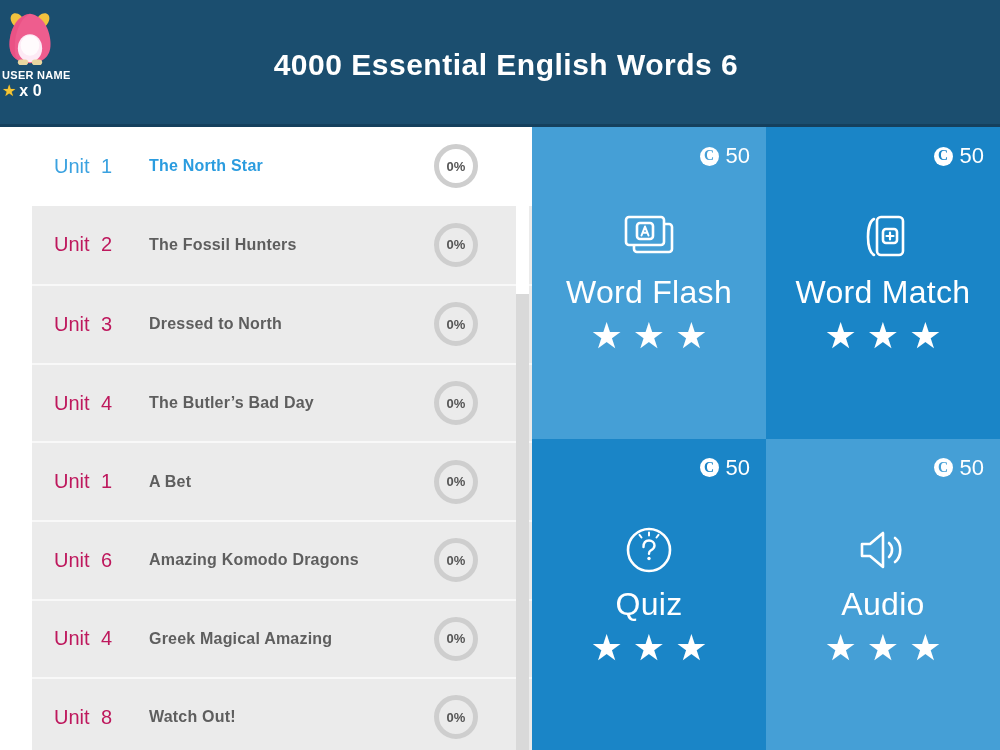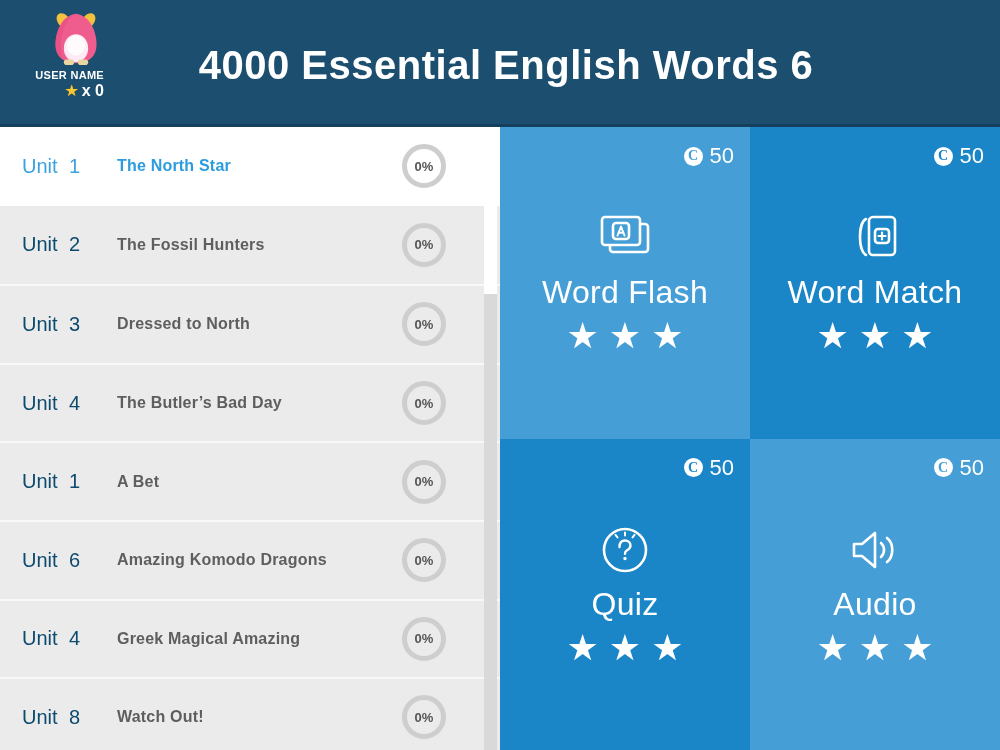--- a/index.html
+++ b/index.html
@@ -7,47 +7,47 @@
               font-family:"Liberation Sans", sans-serif; }
   .app { width:1000px; height:750px; display:flex; flex-direction:column; }
 
   
   .header {
     height:127px; background:#1b4e6f; border-bottom:3px solid #15405d;
     position:relative; display:flex; align-items:center; justify-content:center;
     flex:none;
   }
   .page-title {
-    color:#ffffff; font-size:40px; font-weight:700; letter-spacing:0.5px;
+    color:#ffffff; font-size:30px; font-weight:700; letter-spacing:0.5px;
     margin-top:6px;
     margin-left:12px;
   }
   .user-box {
-    position:absolute; left:14px; top:8px; width:90px;
-    display:flex; flex-direction:column; align-items:flex-end; cursor:pointer;
+    position:absolute; left:2px; top:8px; width:90px;
+    display:flex; flex-direction:column; align-items:flex-start; cursor:pointer;
   }
   .avatar { width:56px; height:58px; }
   .user-name { color:#ffffff; font-size:11px; font-weight:700; margin-top:3px; letter-spacing:0.3px; }
   .star-row { display:flex; align-items:center; margin-top:1px; }
   .hdr-star { color:#f5c636; font-size:16px; line-height:14px; margin-right:3px;
               text-shadow:0 0 1px #b8860b; }
   .star-count { color:#ffffff; font-size:16px; font-weight:700; }
 
   
-  .content { flex:1; display:flex; min-height:0; }
+  .content { flex:1; display:flex; min-height:0;padding-left:32px; }
 
   
   .unit-list { width:500px; position:relative; background:#ffffff; overflow:hidden; }
   .unit-row {
     height:78.6px; display:flex; align-items:center; padding-left:22px;
     background:#ebebeb; cursor:pointer;
   }
   .unit-row.selected { background:#ffffff; }
   .unit-row.gray + .unit-row.gray { border-top:2px solid #f8f8f8; }
-  .unit-no { width:95px; font-size:20px; color:#0c4a6e; word-spacing:6px; }
+  .unit-no { width:95px; font-size:20px; color:#be185d; word-spacing:6px; }
   .unit-title { flex:1; font-size:16px; font-weight:700; color:#5e5e5e; letter-spacing:0.2px; }
   .unit-row.selected .unit-no { color:#3ba2e0; }
   .unit-row.selected .unit-title { color:#2b9cdf; }
   .progress-circle {
     width:44px; height:44px; border:5px solid #cecece; border-radius:50%;
     display:flex; align-items:center; justify-content:center;
     margin-right:54px; flex:none;
   }
   .progress-text { font-size:13px; font-weight:700; color:#555555; }
   .scroll-track {

